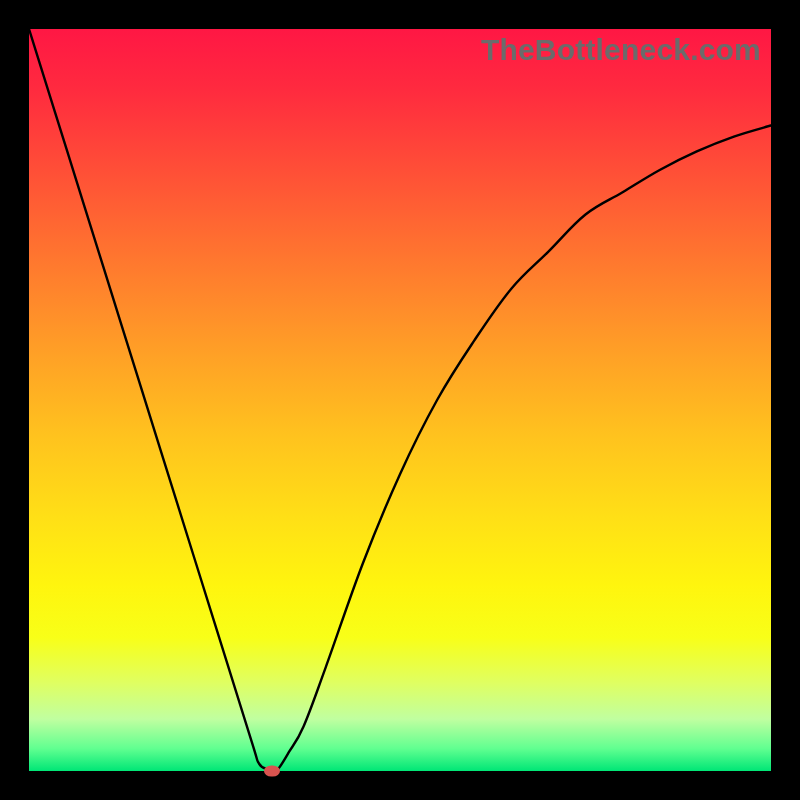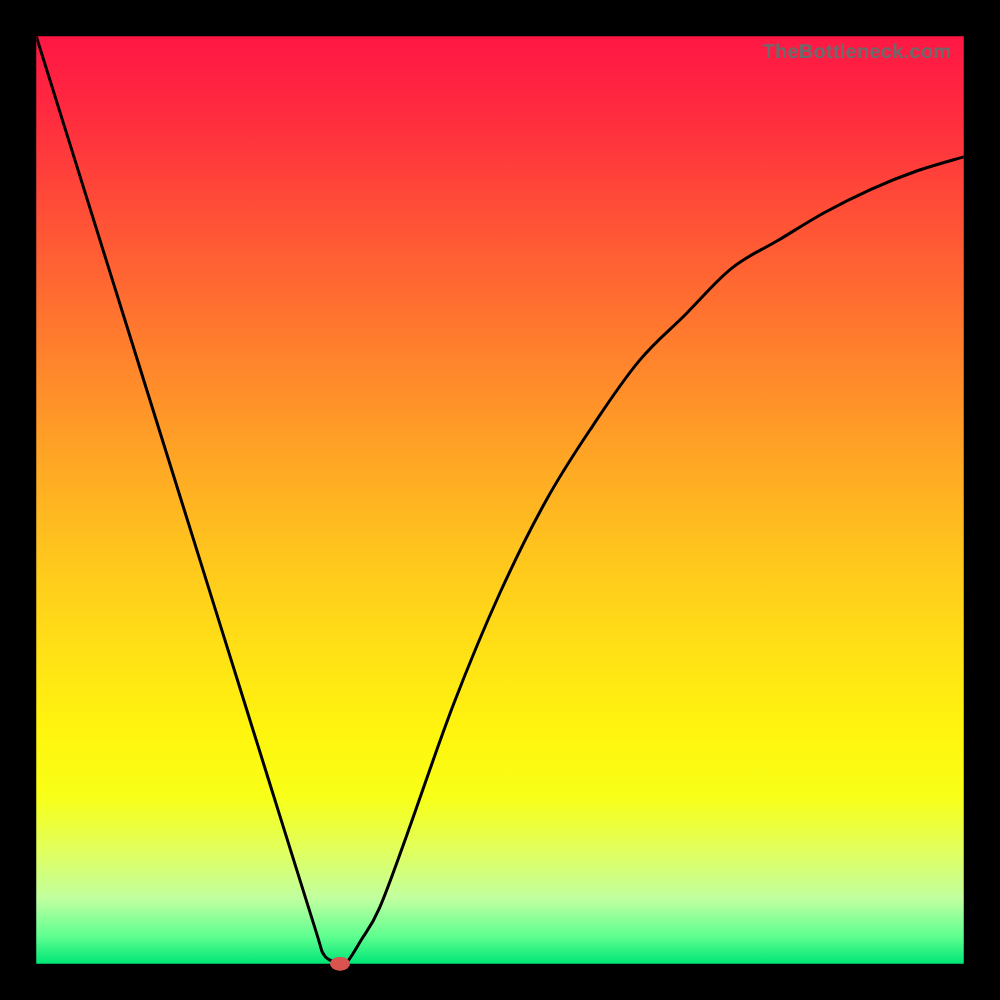--- a/index.html
+++ b/index.html
@@ -30,21 +30,21 @@
       #c0ffa0 93%,
       #60ff90 97%,
       #00e676 100%
     );
   }
   .watermark {
     position: absolute;
     top: 4px;
     right: 10px;
     font-family: Arial, Helvetica, sans-serif;
-    font-size: 16px;
+    font-size: 30px;
     font-weight: 600;
     color: #6b6b6b;
     letter-spacing: 0.2px;
   }
   .curve-svg {
     position: absolute;
     left: 0; top: 0;
     width: 742px; height: 742px;
   }
   .marker {

